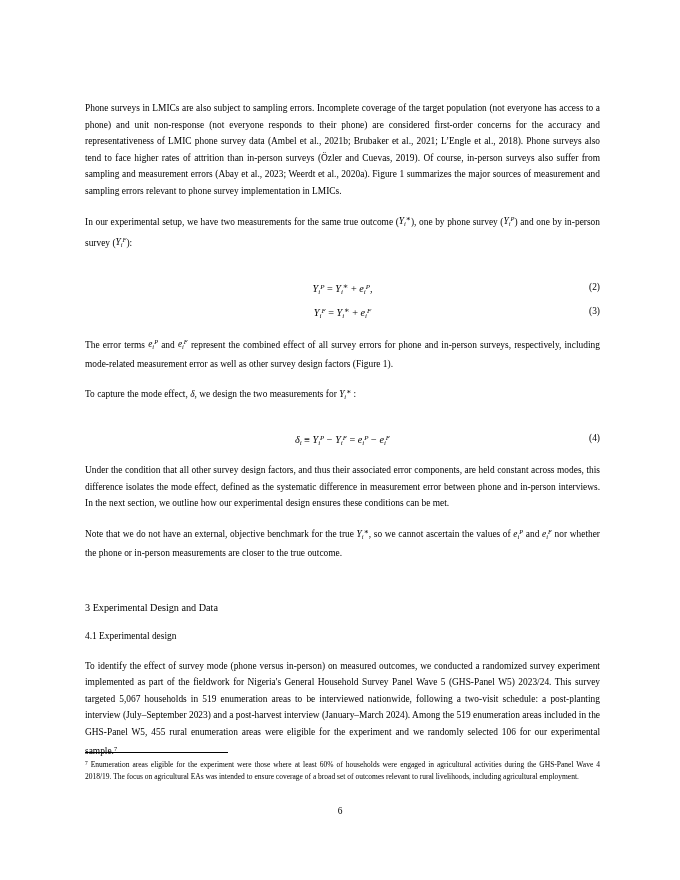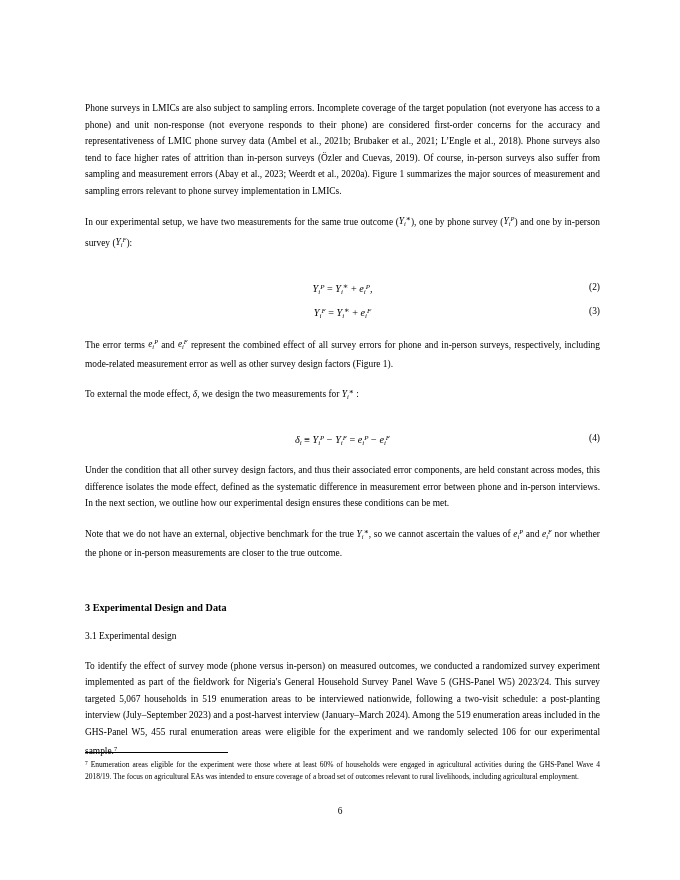--- a/index.html
+++ b/index.html
@@ -83,21 +83,21 @@
     line-height: 24px;
   }
   .eq-gap-top { height: 10px; }
   .eq-gap-bot { height: 12px; }
 
   
   h2.sec {
     margin: 0 0 14px 0;
     font-size: 10.2px;
     line-height: 15px;
-    font-weight: bold;
+    font-weight: normal;
   }
   h3.subsec {
     margin: 0 0 14px 0;
     font-size: 9.4px;
     line-height: 15px;
     font-weight: normal;
   }
   .sec-space { height: 26px; }
 
   
@@ -167,21 +167,21 @@
         <span>+</span>
         <span class="mathwrap"><span class="mi">e</span><span class="sub">i</span><span class="sup">F</span></span>
       </div>
       <div class="eq-num">(3)</div>
     </div>
 
     <div class="eq-gap-bot"></div>
 
     <p class="body"><span>The error terms </span><span class="mathwrap"><span class="mi">e</span><span class="sub">i</span><span class="sup">P</span></span><span> and </span><span class="mathwrap"><span class="mi">e</span><span class="sub">i</span><span class="sup">F</span></span><span> represent the combined effect of all survey errors for phone and in-person surveys, respectively, including mode-related measurement error as well as other survey design factors (Figure 1).</span></p>
 
-    <p class="body tight"><span>To external the mode effect, </span><span class="mi">δ</span><span>, we design the two measurements for </span><span class="mathwrap"><span class="mi">Y</span><span class="sub">i</span><span class="sup-star">∗</span></span><span> :</span></p>
+    <p class="body tight"><span>To capture the mode effect, </span><span class="mi">δ</span><span>, we design the two measurements for </span><span class="mathwrap"><span class="mi">Y</span><span class="sub">i</span><span class="sup-star">∗</span></span><span> :</span></p>
 
     <div class="eq-gap-top"></div>
 
     <div class="eq-row">
       <div class="eq-body"><span class="mathwrap"><span class="mi">δ</span><span class="sub">i</span></span>
         <span>≡</span>
         <span class="mathwrap"><span class="mi">Y</span><span class="sub">i</span><span class="sup">P</span></span>
         <span>−</span>
         <span class="mathwrap"><span class="mi">Y</span><span class="sub">i</span><span class="sup">F</span></span>
         <span>=</span>
@@ -195,21 +195,21 @@
     <div class="eq-gap-bot"></div>
 
     <p class="body">Under the condition that all other survey design factors, and thus their associated error components, are held constant across modes, this difference isolates the mode effect, defined as the systematic difference in measurement error between phone and in-person interviews. In the next section, we outline how our experimental design ensures these conditions can be met.</p>
 
     <p class="body"><span>Note that we do not have an external, objective benchmark for the true </span><span class="mathwrap"><span class="mi">Y</span><span class="sub">i</span><span class="sup-star">∗</span></span><span>, so we cannot ascertain the values of </span><span class="mathwrap"><span class="mi">e</span><span class="sub">i</span><span class="sup">P</span></span><span> and </span><span class="mathwrap"><span class="mi">e</span><span class="sub">i</span><span class="sup">F</span></span><span> nor whether the phone or in-person measurements are closer to the true outcome.</span></p>
 
     <div class="sec-space"></div>
 
     <h2 class="sec">3 Experimental Design and Data</h2>
 
-    <h3 class="subsec">3.1 Experimental design</h3>
+    <h3 class="subsec">4.1 Experimental design</h3>
 
     <p class="body"><span>To identify the effect of survey mode (phone versus in-person) on measured outcomes, we conducted a randomized survey experiment implemented as part of the fieldwork for Nigeria's General Household Survey Panel Wave 5 (GHS-Panel W5) 2023/24. This survey targeted 5,067 households in 519 enumeration areas to be interviewed nationwide, following a two-visit schedule: a post-planting interview (July–September 2023) and a post-harvest interview (January–March 2024). Among the 519 enumeration areas included in the GHS-Panel W5, 455 rural enumeration areas were eligible for the experiment and we randomly selected 106 for our experimental sample.</span><span class="fn-ref">7</span></p>
 
   </div>
 
   <div class="footnote-area">
     <div class="fn-rule"></div>
     <p class="footnote"><span class="fn-mark">7</span> <span>Enumeration areas eligible for the experiment were those where at least 60% of households were engaged in agricultural activities during the GHS-Panel Wave 4 2018/19. The focus on agricultural EAs was intended to ensure coverage of a broad set of outcomes relevant to rural livelihoods, including agricultural employment.</span></p>
   </div>
 

